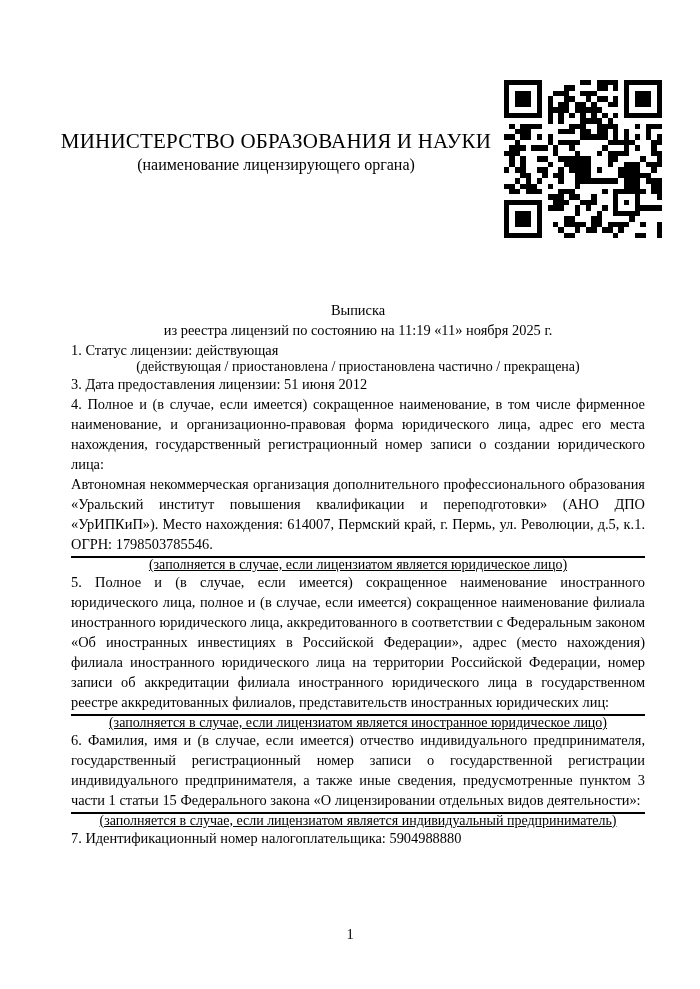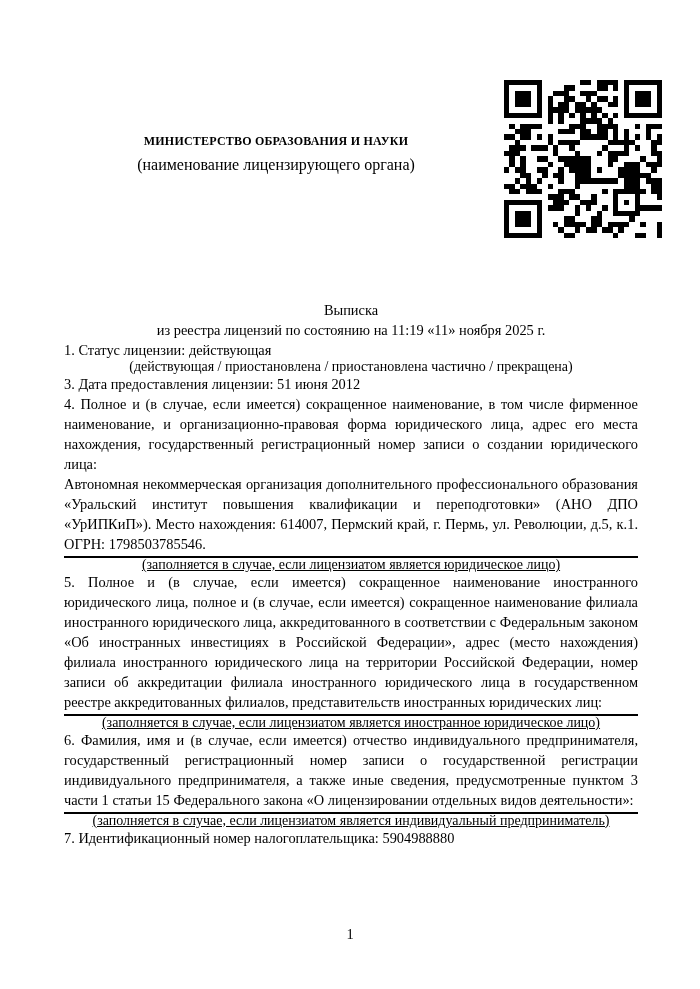--- a/index.html
+++ b/index.html
@@ -10,33 +10,33 @@
     font-family:"Liberation Serif","DejaVu Serif",serif;
     color:#000000;
     margin:0 auto;
     overflow:hidden;
   }
   .ministry {
     position:absolute; top:126px; left:56px; width:440px;
     text-align:center;
   }
   .ministry-line {
-    font-size:12px; font-weight:bold; line-height:30px; letter-spacing:0.2px;
+    font-size:21px; font-weight:normal; line-height:30px; letter-spacing:0.2px;
   }
   .ministry-caption { font-size:16px; margin-top:0; }
 
   .qr {
     position:absolute; top:79px; left:504px;
     width:158px; height:160px;
     background:#ffffff;
   }
   .qr svg { width:100%; height:100%; shape-rendering:crispEdges; }
 
   .content {
-    position:absolute; top:300px; left:64px; width:574px;
+    position:absolute; top:300px; left:71px; width:574px;
     font-size:14.4px; line-height:20px;
   }
   .content p { margin:0; }
   .doc-title { text-align:center; }
   .small-caption { font-size:14px; line-height:14px; text-align:center; }
   .just { text-align:justify; }
   .rule { border:0; border-top:2px solid #000; height:0; margin:2px 0 0 0; }
 
   .mt-item1 { margin-top:25px; }
   .mt-cap   { margin-top:3px; }

